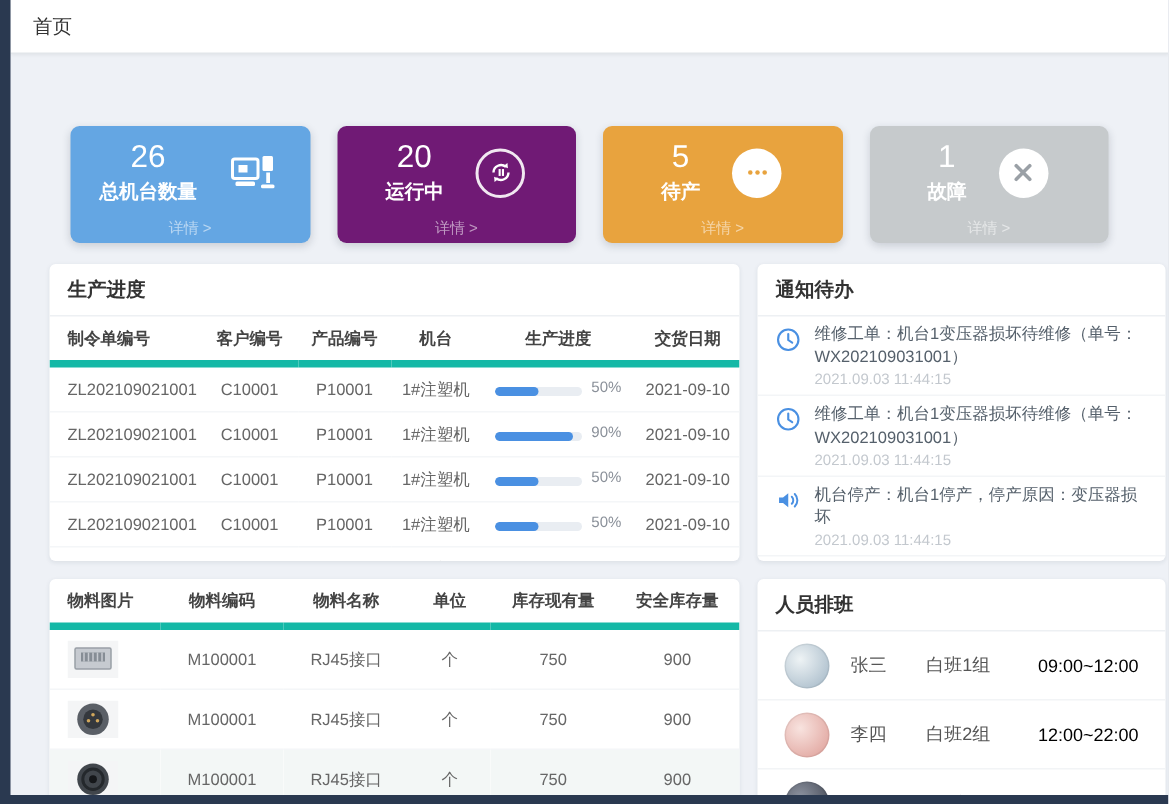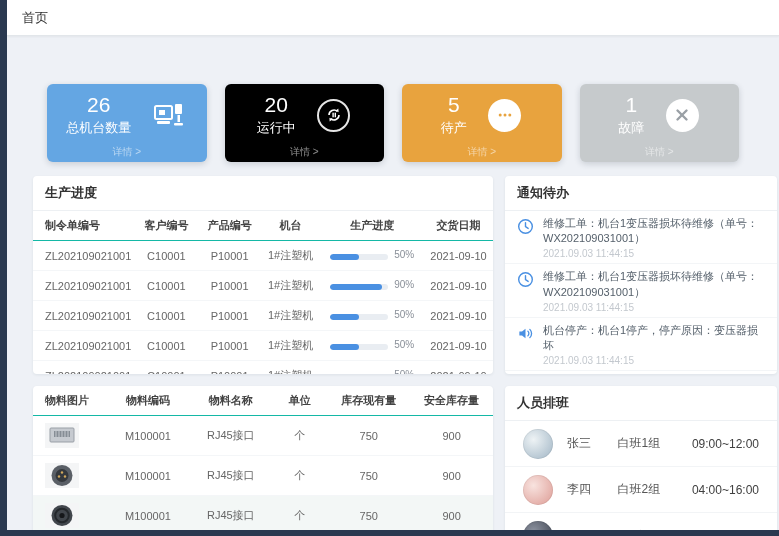--- a/index.html
+++ b/index.html
@@ -15,40 +15,40 @@
   .header .title { font-size:13px; color:#333; cursor:pointer; }
 
   .main { margin-left:7px; padding:0 26px;margin-top:48px; }
 
   
   .cards { display:flex; gap:18px; margin-top:16px; padding:0 14px; }
   .card { flex:1; height:78px; border-radius:6px; position:relative; color:#fff;
           box-shadow:0 2px 6px rgba(31,45,61,.18); cursor:pointer; }
   .card-main { display:flex; align-items:center; justify-content:center; gap:20px; padding-top:9px; }
   .card-value { font-size:21px; line-height:1.15; text-align:center; }
-  .card-label { font-size:13px; margin-top:2px; text-align:center; }
+  .card-label { font-size:13px; margin-top:2px; text-align:center;font-weight:bold; }
   .card-icon { width:36px; height:36px; display:flex; align-items:center; justify-content:center; }
   .ring { width:33px; height:33px; border:2px solid rgba(255,255,255,.9); border-radius:50%;
           display:flex; align-items:center; justify-content:center; }
   .disc { width:33px; height:33px; background:#fff; border-radius:50%;
           display:flex; align-items:center; justify-content:center; }
   .card-detail { position:absolute; left:0; right:0; bottom:3px; text-align:center;
                  font-size:10px; color:rgba(255,255,255,.55); cursor:pointer; }
 
   
   .grid { display:grid; grid-template-columns:460px 272px; grid-template-rows:198px 170px;
           gap:12px; margin-top:14px; }
   .panel { background:#fff; border-radius:4px; box-shadow:0 1px 3px rgba(31,45,61,.08);
            overflow:hidden; display:flex; flex-direction:column; }
   .panel-title { padding:8px 12px; font-size:13px; font-weight:bold; color:#333;
                  border-bottom:1px solid #edf0f3; flex:0 0 auto; }
 
   table { width:100%; border-collapse:collapse; table-layout:fixed; font-size:11px; }
   th { color:#444; font-weight:bold; padding:7px 5px; text-align:center; white-space:nowrap;
-       overflow:hidden; border-bottom:1px solid #14b8a6; }
+       overflow:hidden; border-bottom:5px solid #14b8a6; }
   td { color:#666; padding:7px 5px; text-align:center; white-space:nowrap; overflow:hidden;
        border-bottom:1px solid #f4f6f8; }
   tr:last-child td { border-bottom:none; }
   .col-l { text-align:left; padding-left:12px; }
 
   .pwrap { display:inline-flex; align-items:flex-end; gap:6px; }
   .track { width:58px; height:6px; border-radius:3px; background:#e9edf2; overflow:hidden; }
   .fill { height:100%; background:#4a90e2; border-radius:3px; }
   .pct { font-size:10px; color:#8a9099; }
 
@@ -66,21 +66,21 @@
   
   .staff-row { display:flex; align-items:center; gap:14px; padding:8px 18px;
                border-bottom:1px solid #f2f4f6; height:46px; }
   .staff-row:last-child { border-bottom:none;text-align:right; }
   .avatar { width:30px; height:30px; border-radius:50%; flex:0 0 30px; box-shadow:0 0 0 1px rgba(0,0,0,.06) inset; }
   .av1 { background:radial-gradient(circle at 35% 35%, #eef3f5, #9fb4c4); }
   .av2 { background:radial-gradient(circle at 35% 35%, #f8e3df, #dd9b94); }
   .av3 { background:radial-gradient(circle at 35% 35%, #8d93a0, #363b47); }
   .s-name { width:52px; font-size:12px; color:#555; }
   .s-shift { width:86px; font-size:12px; color:#555; }
-  .s-time { font-size:12px; color:#404040; }
+  .s-time { font-size:12px; color:#000000; }
 </style>
 </head>
 <body>
 
 <div class="screen">
   <div class="left-edge"></div>
 
   <div class="header">
     <span class="title">首页</span>
   </div>
@@ -102,21 +102,21 @@
               <rect x="21" y="2" width="7" height="10" rx="1" fill="#fff"></rect>
               <rect x="23.5" y="13" width="2.5" height="7" fill="#fff"></rect>
               <rect x="3" y="19" width="13" height="3" rx="1" fill="#fff"></rect>
               <rect x="20" y="21" width="9" height="2.5" rx="1" fill="#fff"></rect>
             </svg>
           </div>
         </div>
         <div class="card-detail">详情 &gt;</div>
       </div>
 
-      <div class="card" style="background: #000000;">
+      <div class="card" style="background: #701a75;">
         <div class="card-main">
           <div>
             <div class="card-value">20</div>
             <div class="card-label">运行中</div>
           </div>
           <div class="card-icon">
             <span class="ring">
               <svg width="18" height="18" viewBox="0 0 18 18">
                 <path d="M4 9a5 5 0 0 1 8.3-3.7" stroke="#fff" stroke-width="1.6" fill="none"></path>
                 <polygon points="13.6,6.2 13.3,2.6 10.5,4.8" fill="#fff"></polygon>
@@ -411,21 +411,21 @@
             <span class="avatar av1"></span>
             <span class="s-name">张三</span>
             <span class="s-shift">白班1组</span>
             <span class="s-time">09:00~12:00</span>
           </div>
 
           <div class="staff-row">
             <span class="avatar av2"></span>
             <span class="s-name">李四</span>
             <span class="s-shift">白班2组</span>
-            <span class="s-time">04:00~16:00</span>
+            <span class="s-time">12:00~22:00</span>
           </div>
 
           <div class="staff-row">
             <span class="avatar av3"></span>
             <span class="s-name">王五</span>
             <span class="s-shift">夜班1组</span>
             <span class="s-time">18:00~24:00</span>
           </div>
 
         </div>

